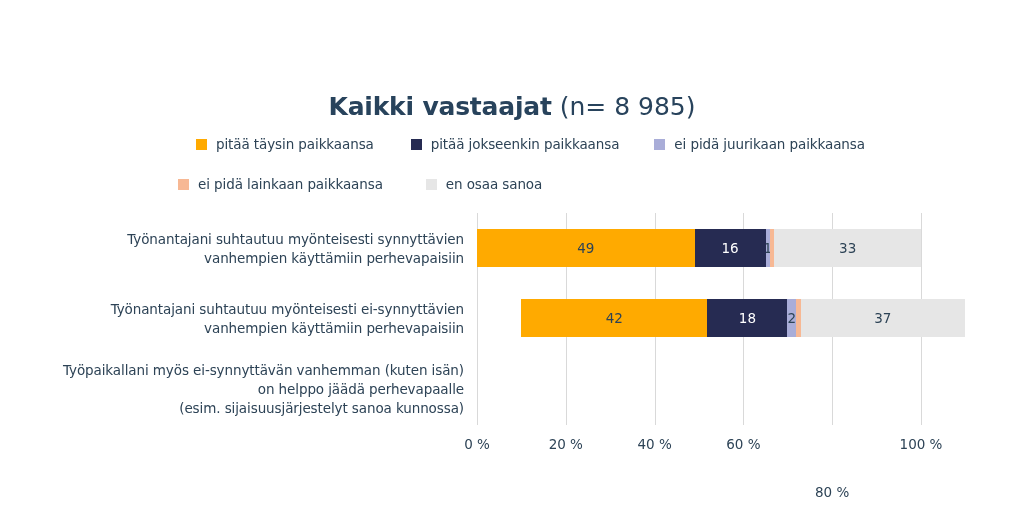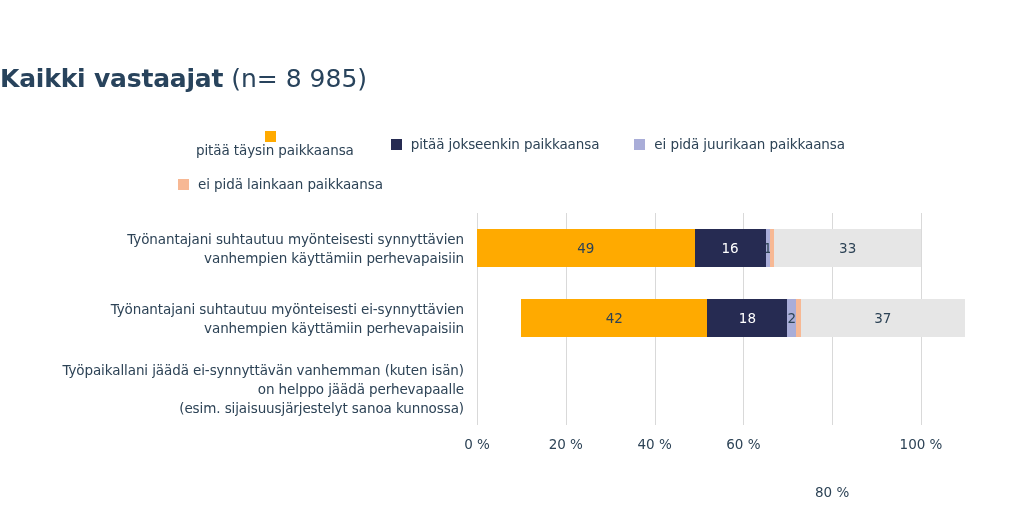--- a/index.html
+++ b/index.html
@@ -20,22 +20,23 @@
     position: absolute;
     left: 0; top: 0;
     width: 1024px;
     height: 532px;
   }
 
   
   .chart-title {
     position: absolute;
     left: 0;
-    top: 64px;
+    top: 92px;
     width: 1024px;
+    text-align: center;
     font-size: 25px;
     line-height: 30px;
     color: #28435c;
     white-space: nowrap;
   }
   .chart-title .t-main {
     font-weight: bold;
     letter-spacing: -0.2px;
   }
   .chart-title .t-sub {
@@ -64,21 +65,21 @@
     height: 11px;
     flex: 0 0 11px;
     margin-right: 9px;
   }
   .legend-label {
     font-size: 13.5px;
     color: #2d4356;
     white-space: nowrap;
     letter-spacing: -0.1px;
   }
-  .legend-item.i0 { margin-right: 37px; flex-direction: column; }
+  .legend-item.i0 { margin-right: 37px; }
   .legend-item.i1 { margin-right: 35px; }
   .legend-item.i3 { margin-right: 43px; }
 
   .legend-row.row2 { margin-top: 14px; margin-left: -18px; align-items: center; }
 
   
   .plot {
     position: absolute;
     left: 477px;
     top: 213px;
@@ -176,34 +177,38 @@
       <div class="legend-item i2">
         <span class="legend-swatch" style="background:#A9ADD8"></span>
         <span class="legend-label">ei pidä juurikaan paikkaansa</span>
       </div>
     </div>
     <div class="legend-row row2">
       <div class="legend-item i3">
         <span class="legend-swatch" style="background:#F7B894"></span>
         <span class="legend-label">ei pidä lainkaan paikkaansa</span>
       </div>
+      <div class="legend-item i4">
+        <span class="legend-swatch" style="background:#E6E6E6"></span>
+        <span class="legend-label">en osaa sanoa</span>
+      </div>
     </div>
   </div>
 
   <div class="cat-wrap">
     <div class="cat-label c0" id="cat0">
         <div>Työnantajani suhtautuu myönteisesti synnyttävien</div>
         <div>vanhempien käyttämiin perhevapaisiin</div>
       </div>
     <div class="cat-label c1" id="cat1">
         <div>Työnantajani suhtautuu myönteisesti ei-synnyttävien</div>
         <div>vanhempien käyttämiin perhevapaisiin</div>
       </div>
     <div class="cat-label c2" id="cat2">
-        <div>Työpaikallani jäädä ei-synnyttävän vanhemman (kuten isän)</div>
+        <div>Työpaikallani myös ei-synnyttävän vanhemman (kuten isän)</div>
         <div>on helppo jäädä perhevapaalle</div>
         <div>(esim. sijaisuusjärjestelyt sanoa kunnossa)</div>
       </div>
   </div>
 
   <div class="plot" id="plot">
 
   <div class="gridline" style="left: 0px;"></div>
       <div class="gridline" style="left: 88.8px;"></div>
       <div class="gridline" style="left: 177.6px;"></div>

